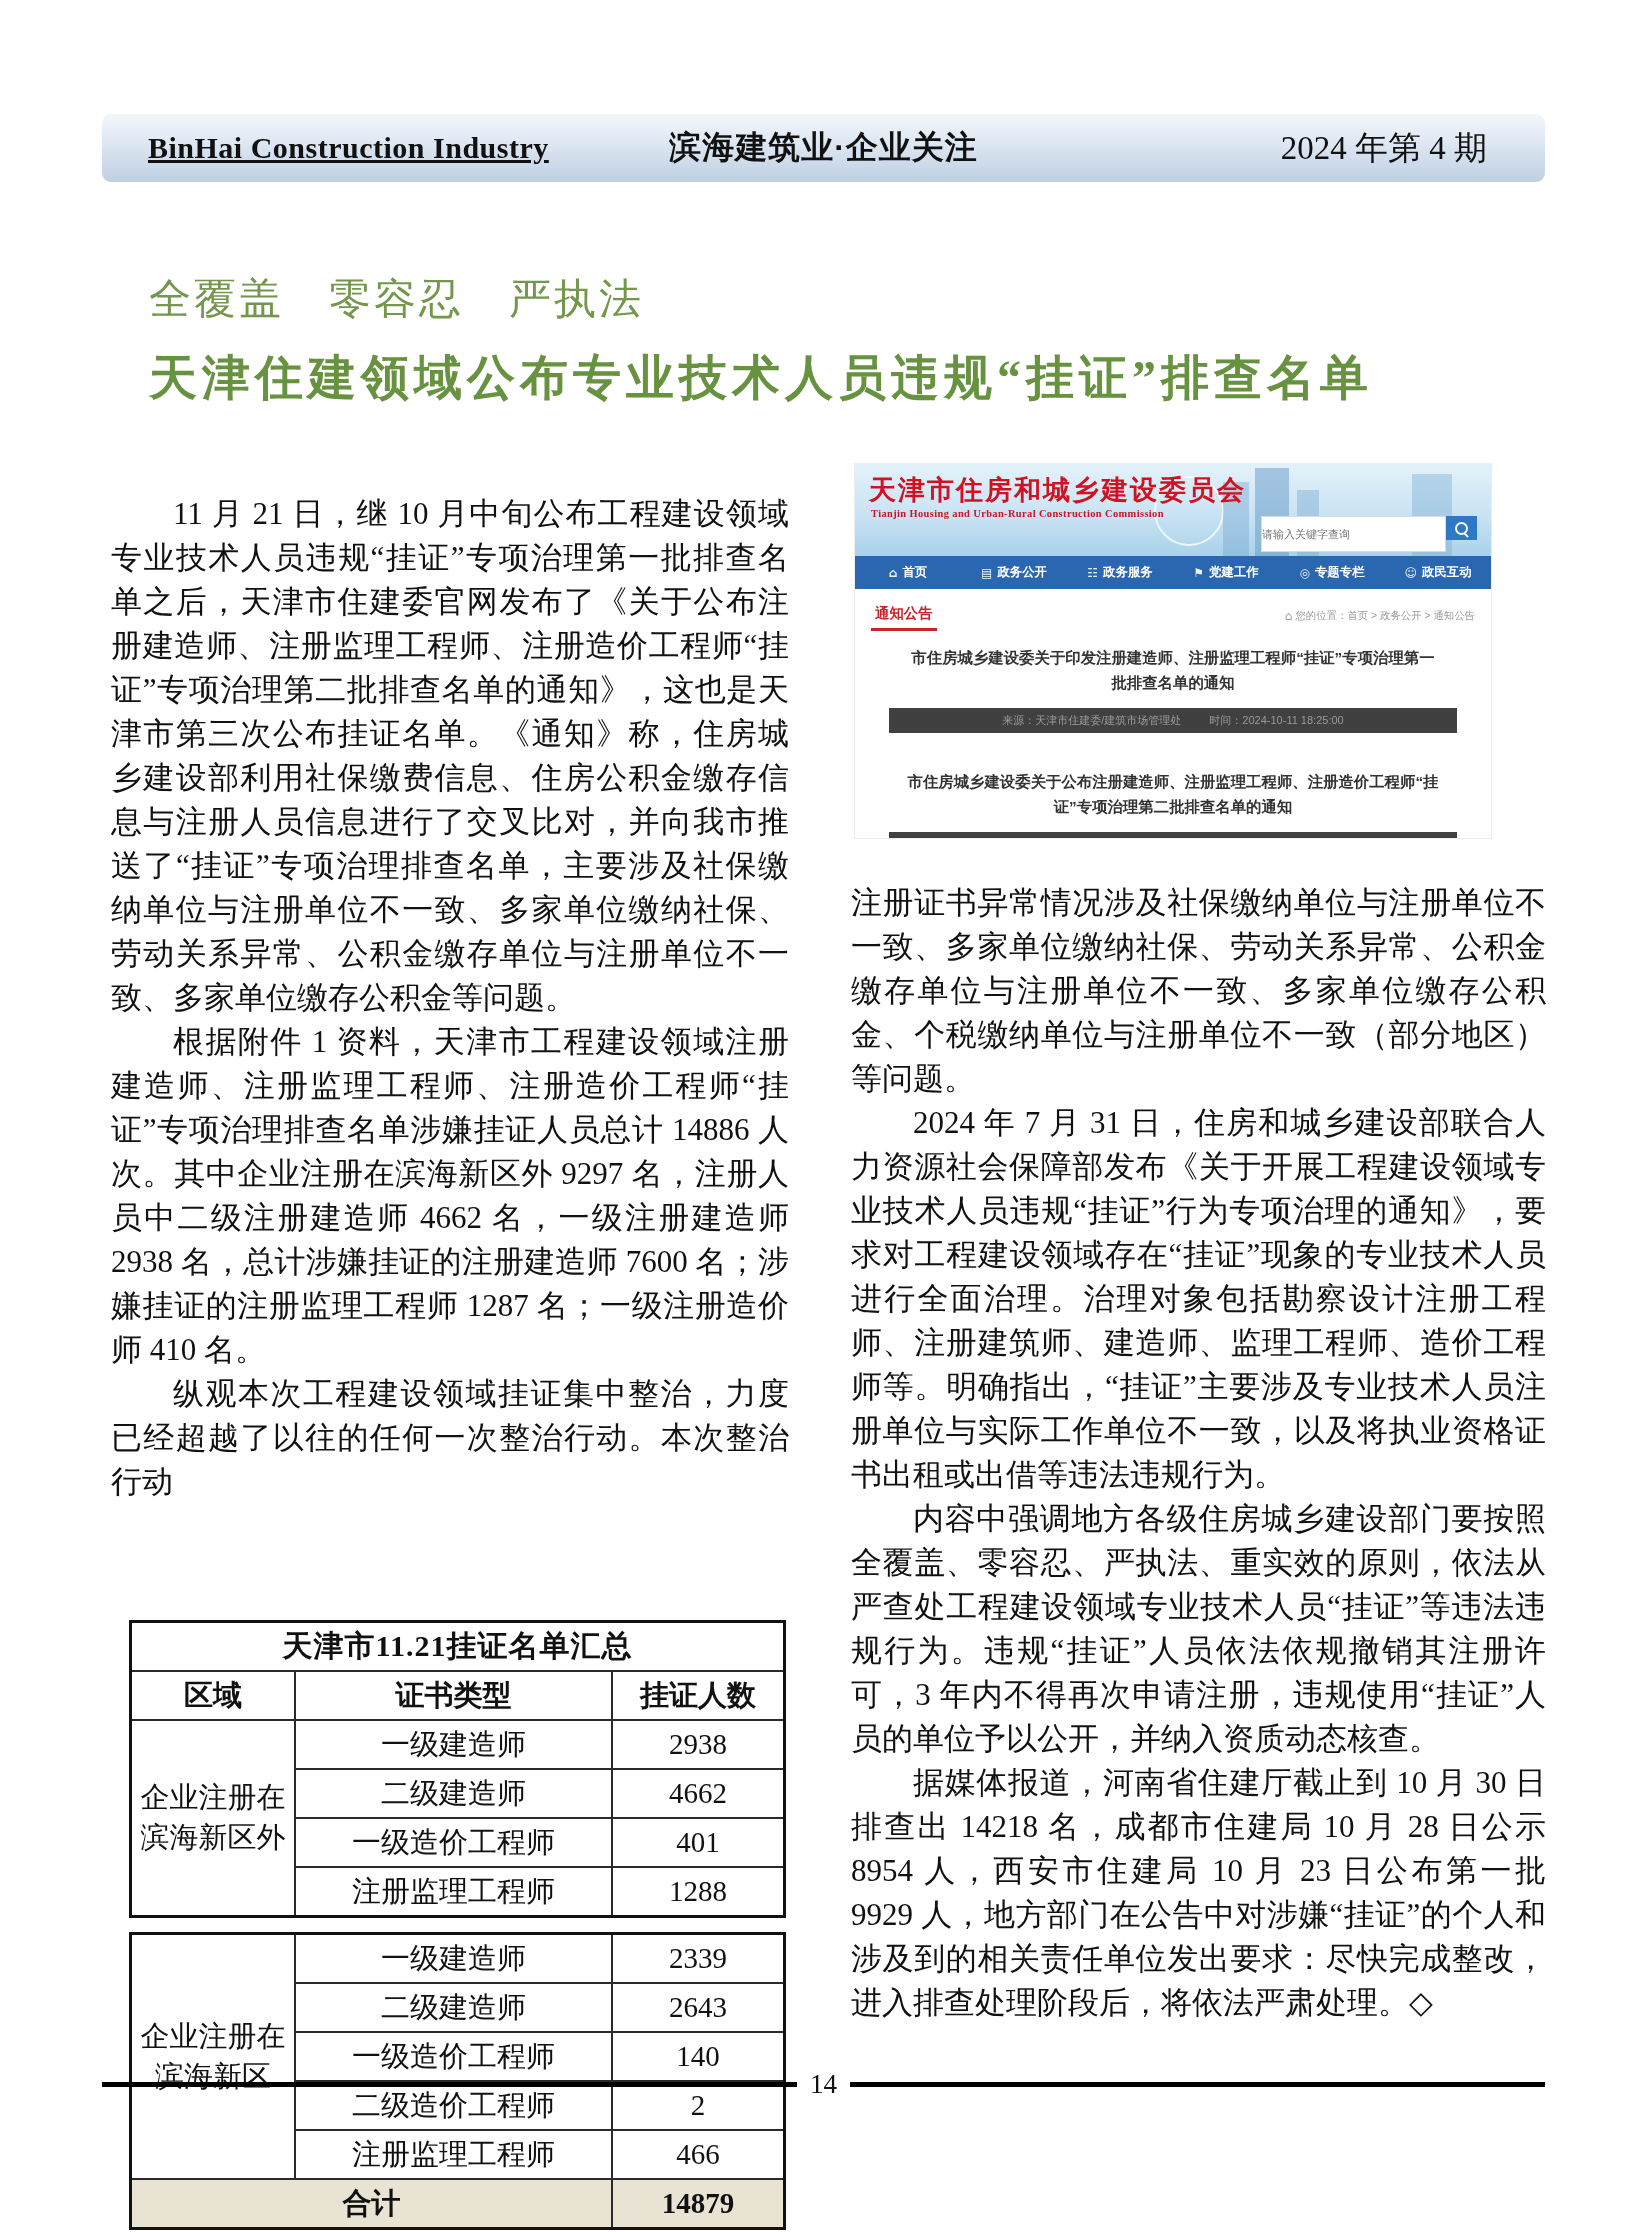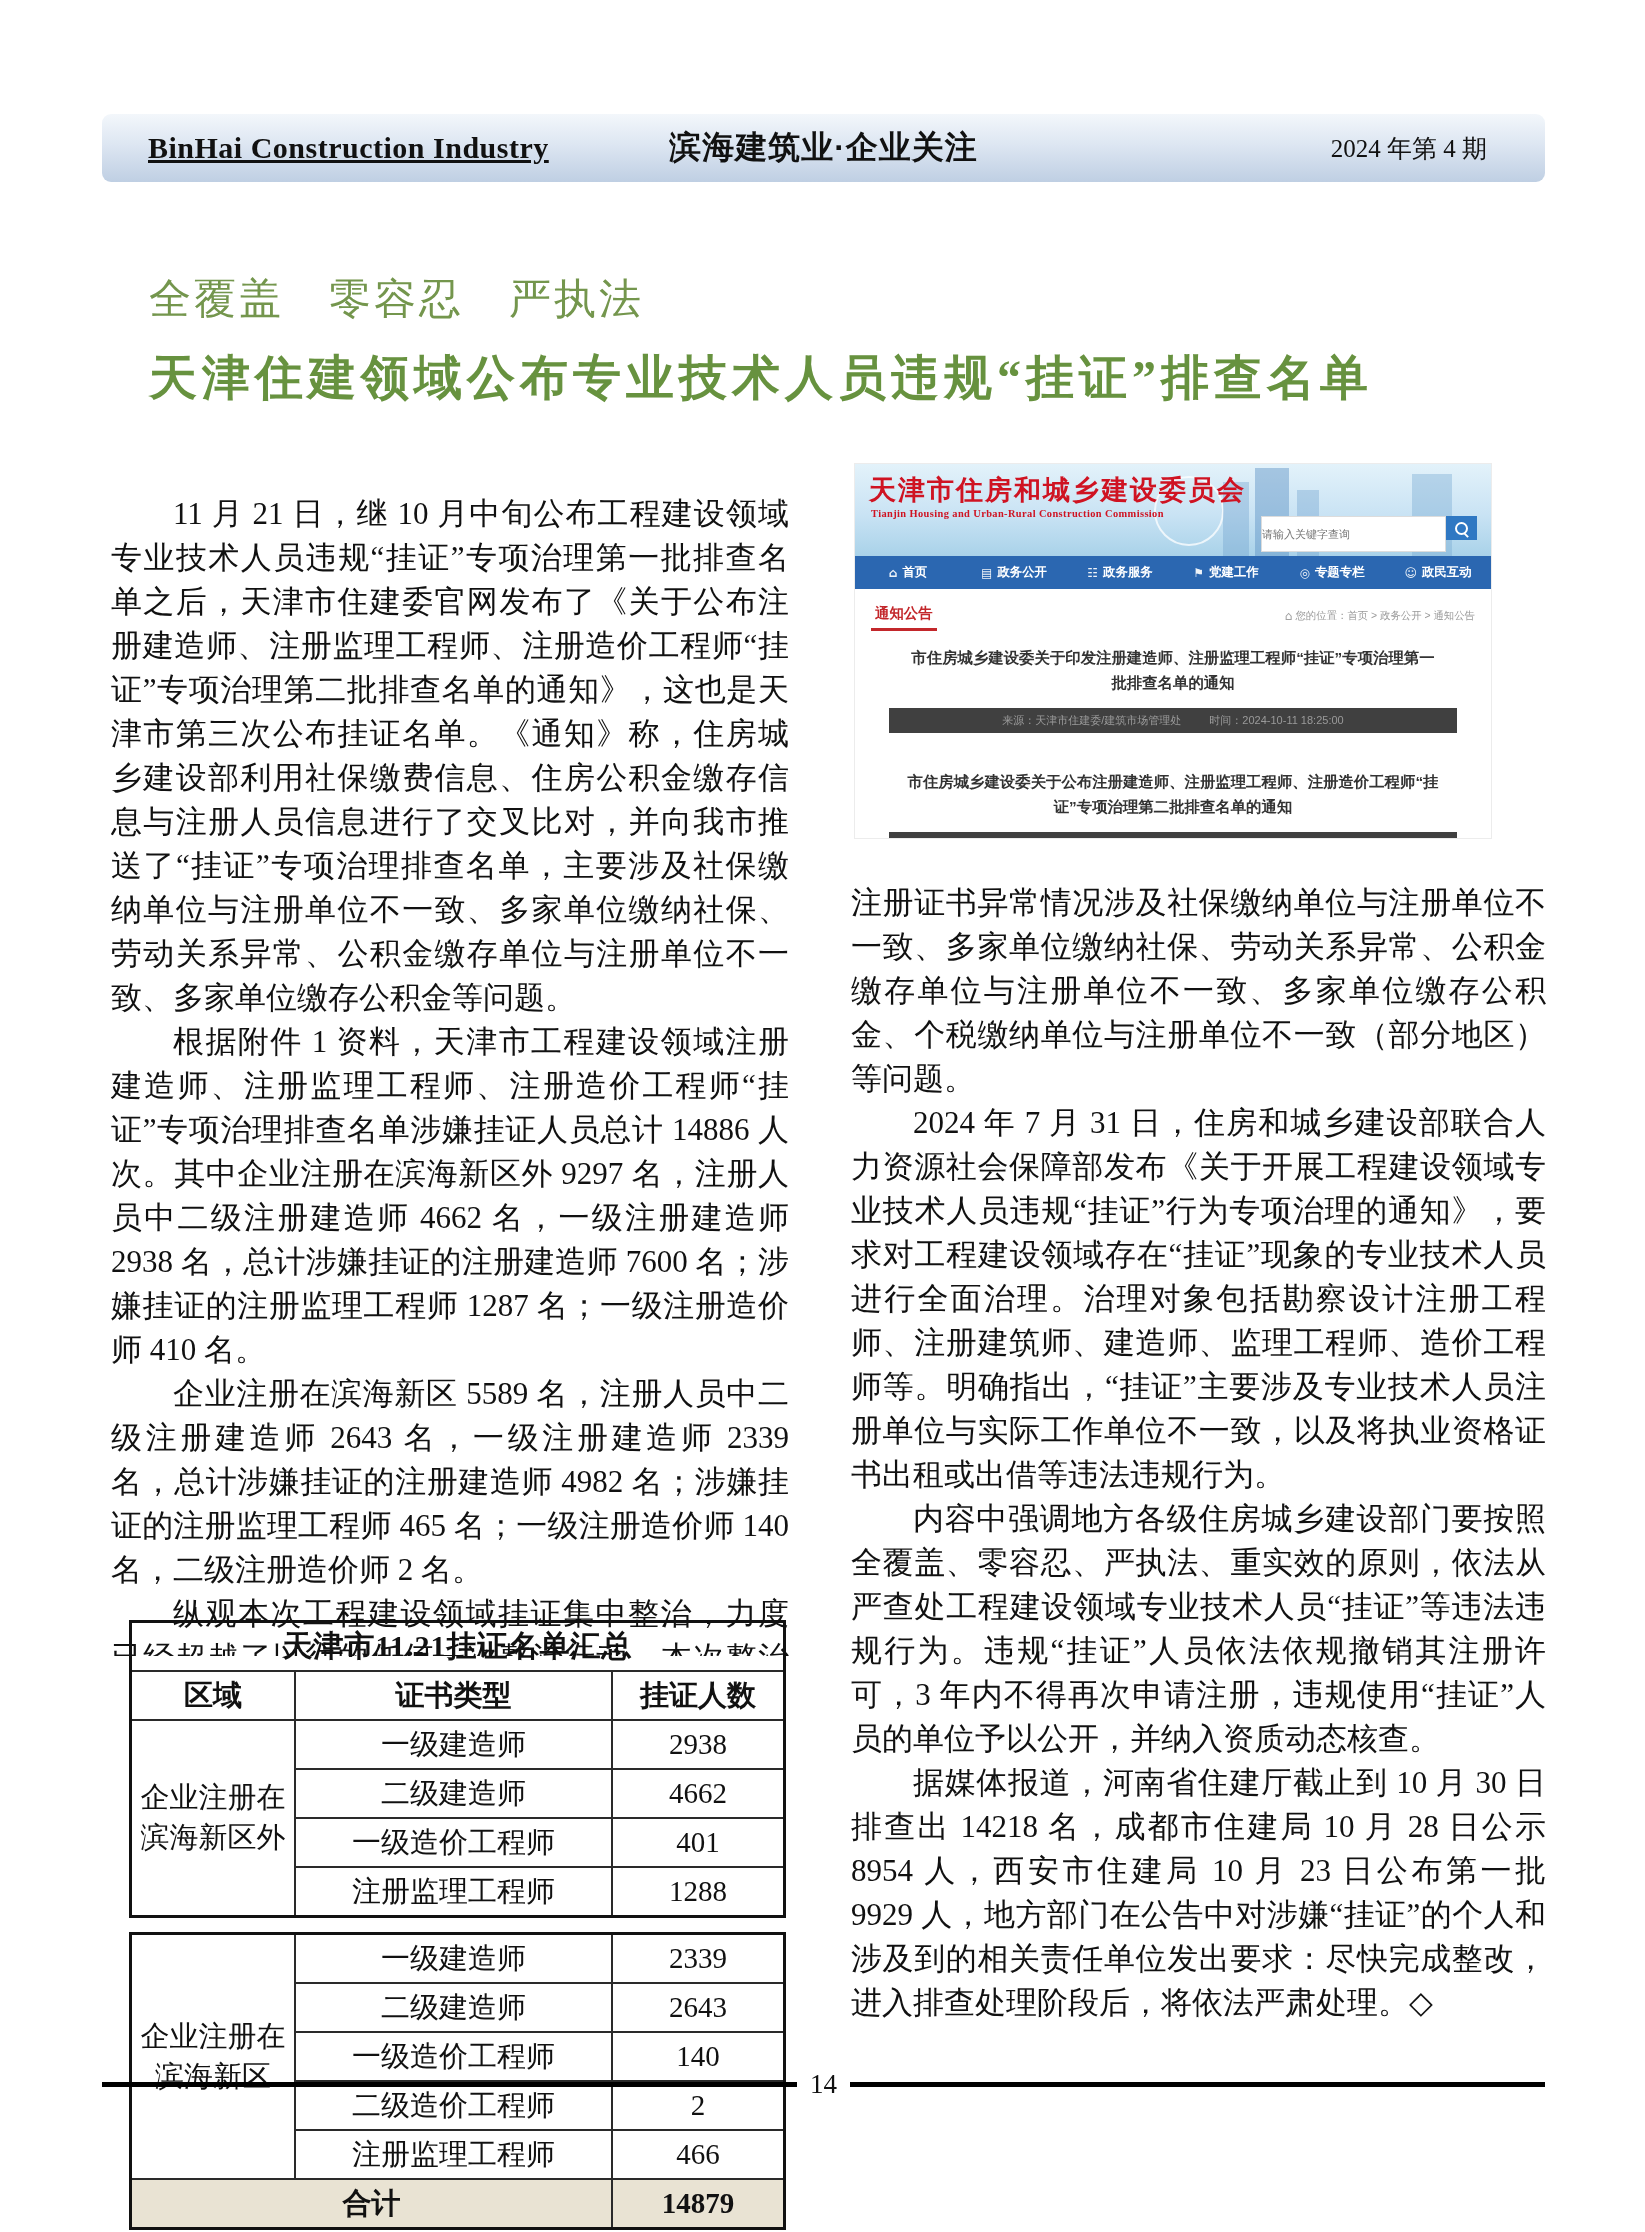--- a/index.html
+++ b/index.html
@@ -6,21 +6,21 @@
   .page{position:relative;width:1646px;height:2233px;margin:0 auto;background:#ffffff;
         font-family:"Liberation Serif","DejaVu Serif",serif;color:#111;overflow:hidden;}
 
   
   .band{position:absolute;left:102px;top:114px;width:1443px;height:68px;border-radius:9px;
         background:linear-gradient(180deg,#f3f7fb 0%,#dde6f2 45%,#bfcfe3 100%);
         display:flex;align-items:center;}
   .band-left{margin-left:46px;font-size:30px;font-weight:bold;letter-spacing:0.5px;text-decoration:underline;}
   .band-center{position:absolute;left:50%;transform:translateX(-50%);
         font-family:"Liberation Sans","DejaVu Sans",sans-serif;font-weight:bold;font-size:32px;letter-spacing:1px;}
-  .band-right{margin-left:auto;margin-right:58px;font-size:25px;}
+  .band-right{margin-left:auto;margin-right:58px;font-size:33px;}
 
   
   .slogan{position:absolute;left:149px;top:271px;font-size:42px;color:#74964d;letter-spacing:3px;}
   .main-title{position:absolute;left:149px;top:346px;width:1393px;font-size:48px;font-weight:bold;
         color:#67923f;letter-spacing:5px;white-space:nowrap;}
 
   
   .col{position:absolute;font-size:31px;line-height:44px;text-align:justify;overflow:hidden;margin-top:32px;}
   .col p{margin:0;text-indent:2em;}
   .col p.noindent{text-indent:0;}
@@ -93,21 +93,20 @@
     <div class="band-center">滨海建筑业·企业关注</div>
     <div class="band-right">2024 年第 4 期</div>
   </div>
 
   <div class="slogan">全覆盖　零容忍　严执法</div>
   <div class="main-title">天津住建领域公布专业技术人员违规“挂证”排查名单</div>
 
   <div class="col col-left">
     <p>11 月 21 日，继 10 月中旬公布工程建设领域专业技术人员违规“挂证”专项治理第一批排查名单之后，天津市住建委官网发布了《关于公布注册建造师、注册监理工程师、注册造价工程师“挂证”专项治理第二批排查名单的通知》，这也是天津市第三次公布挂证名单。《通知》称，住房城乡建设部利用社保缴费信息、住房公积金缴存信息与注册人员信息进行了交叉比对，并向我市推送了“挂证”专项治理排查名单，主要涉及社保缴纳单位与注册单位不一致、多家单位缴纳社保、劳动关系异常、公积金缴存单位与注册单位不一致、多家单位缴存公积金等问题。</p>
     <p>根据附件 1 资料，天津市工程建设领域注册建造师、注册监理工程师、注册造价工程师“挂证”专项治理排查名单涉嫌挂证人员总计 14886 人次。其中企业注册在滨海新区外 9297 名，注册人员中二级注册建造师 4662 名，一级注册建造师 2938 名，总计涉嫌挂证的注册建造师 7600 名；涉嫌挂证的注册监理工程师 1287 名；一级注册造价师 410 名。</p>
-    <p>企业注册在滨海新区 5589 名，注册人员中二级注册建造师 2643 名，一级注册建造师 2339 名，总计涉嫌挂证的注册建造师 4982 名；涉嫌挂证的注册监理工程师 465 名；一级注册造价师 140 名，二级注册造价师 2 名。</p>
     <p>纵观本次工程建设领域挂证集中整治，力度已经超越了以往的任何一次整治行动。本次整治行动</p>
   </div>
 
   <div class="tablewrap">
     <table class="tbl tbl-first">
       <colgroup>
           <col class="c-region">
           <col class="c-type">
           <col class="c-num">
         </colgroup>

